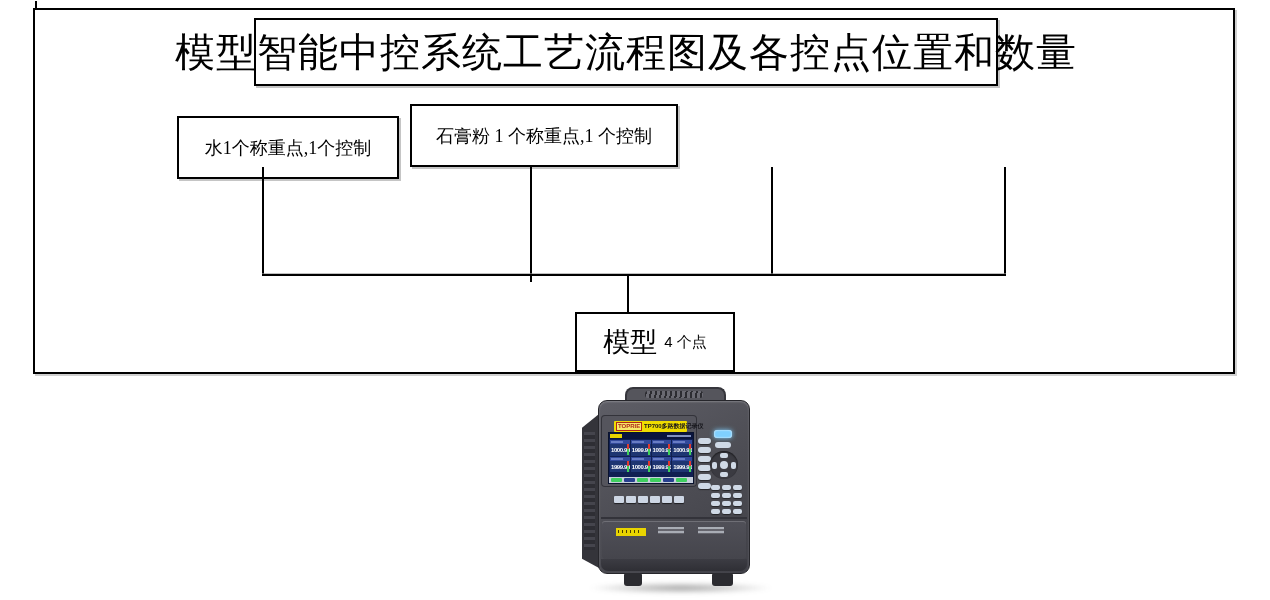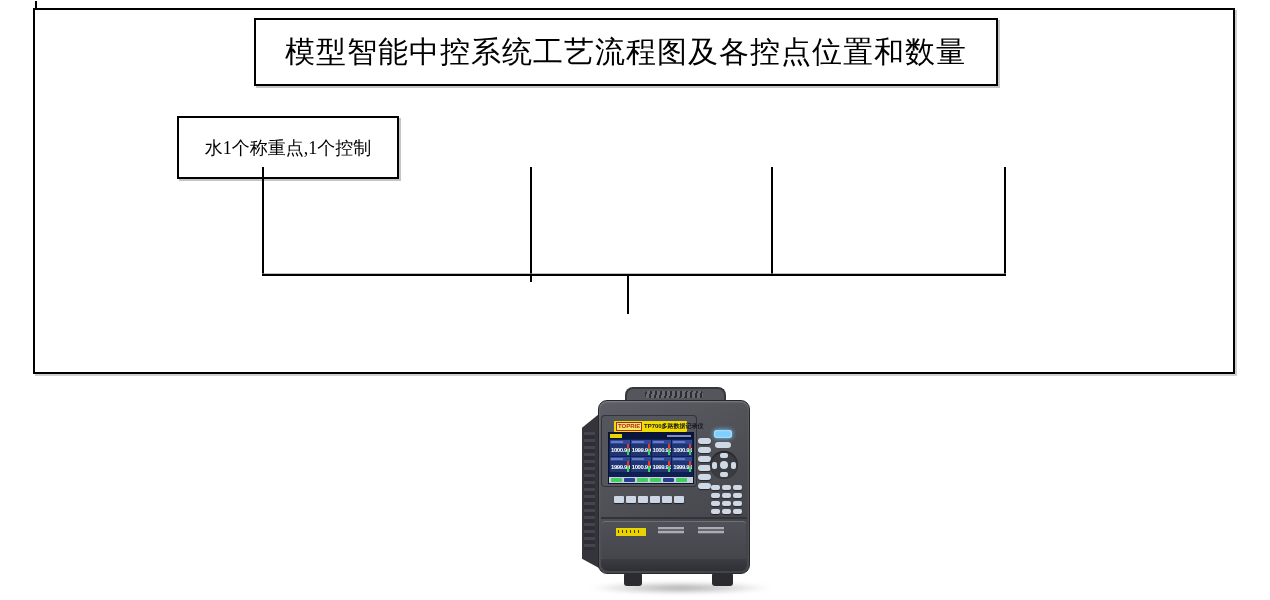--- a/index.html
+++ b/index.html
@@ -2,21 +2,21 @@
 <html><head>
 <meta charset="utf-8">
 <style>
   html,body{margin:0;padding:0;background:#ffffff;}
   .stage{position:relative;width:1270px;height:600px;background:#fff;overflow:hidden;
          font-family:"Liberation Serif","DejaVu Serif",serif;color:#000;}
   .abs{position:absolute;}
   .dbox{position:absolute;border:2px solid #000;background:#fff;display:flex;
         align-items:center;justify-content:center;box-shadow:2px 2px 0 rgba(150,150,150,.55);}
   .line{position:absolute;background:#000;}
-  .title-text{font-size:30px;letter-spacing:1px;white-space:nowrap;}
+  .title-text{font-size:40px;letter-spacing:1px;white-space:nowrap;}
   .node-text{font-size:18px;white-space:nowrap;}
   .model-text{font-size:27px;}
   .model-sub{font-size:16px;margin-left:7px;font-family:"Liberation Sans",sans-serif;font-size:15px;}
   
   .device{position:absolute;left:570px;top:384px;width:215px;height:218px;
           font-family:"Liberation Sans","DejaVu Sans",sans-serif;}
   .dev-shadow{position:absolute;left:18px;top:198px;width:185px;height:12px;border-radius:50%;
               background:radial-gradient(closest-side,rgba(60,60,60,.45),rgba(60,60,60,0));filter:blur(2px);}
   .handle{position:absolute;left:55px;top:3px;width:97px;height:26px;
           background:#55555c;border:2px solid #36363c;border-bottom:none;
@@ -94,28 +94,35 @@
 
   <div class="abs" style="left:33px;top:8px;width:1198px;height:362px;border:2px solid #000;box-shadow:2px 2px 0 rgba(150,150,150,.45);"></div>
 
   <div class="dbox" style="left:254px;top:18px;width:740px;height:64px;">
     <span class="title-text">模型智能中控系统工艺流程图及各控点位置和数量</span>
   </div>
 
   <div class="dbox" style="left:177px;top:116px;width:218px;height:59px;">
     <span class="node-text">水1个称重点,1个控制</span>
   </div>
+  <div class="dbox" style="left:410px;top:104px;width:264px;height:59px;">
+    <span class="node-text">石膏粉 1 个称重点,1 个控制</span>
+  </div>
 
   <div class="line" style="left:262px;top:167px;width:2px;height:109px;"></div>
   <div class="line" style="left:530px;top:167px;width:2px;height:115px;"></div>
   <div class="line" style="left:771px;top:167px;width:2px;height:109px;"></div>
   <div class="line" style="left:1004px;top:167px;width:2px;height:109px;"></div>
   <div class="line" style="left:262px;top:274px;width:744px;height:2px;box-shadow:0 -1px 0 rgba(150,150,150,.6);"></div>
   <div class="line" style="left:627px;top:276px;width:2px;height:38px;"></div>
 
+  <div class="dbox" style="left:575px;top:312px;width:156px;height:56px;box-shadow:none;">
+    <span class="model-text">模型</span>
+    <span class="model-sub">4 个点</span>
+  </div>
 
   <div class="device">
     <div class="dev-shadow"></div>
 
     <div class="handle">
       <div class="handle-grip"></div>
       <div class="handle-hole"></div>
     </div>
 
     <div class="side">

